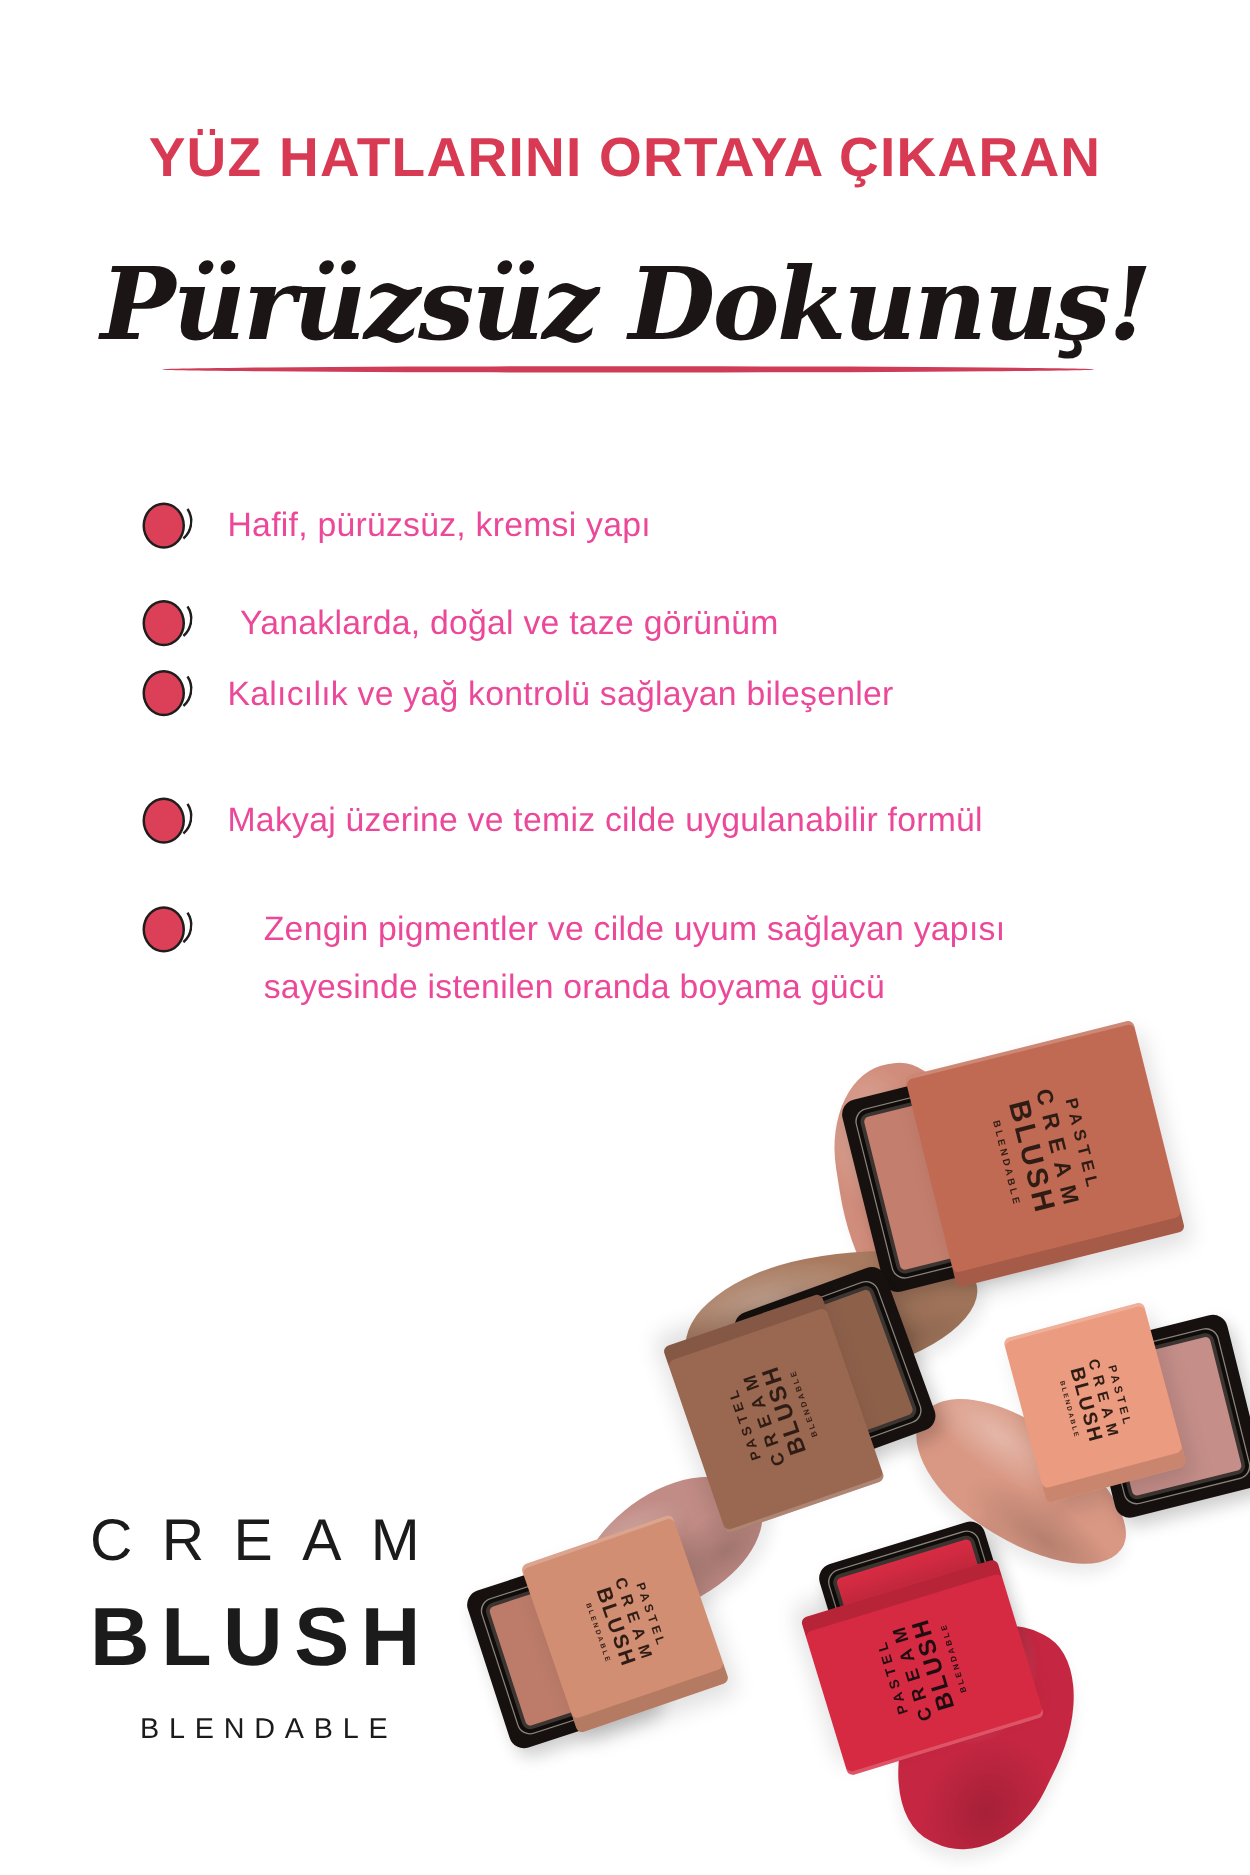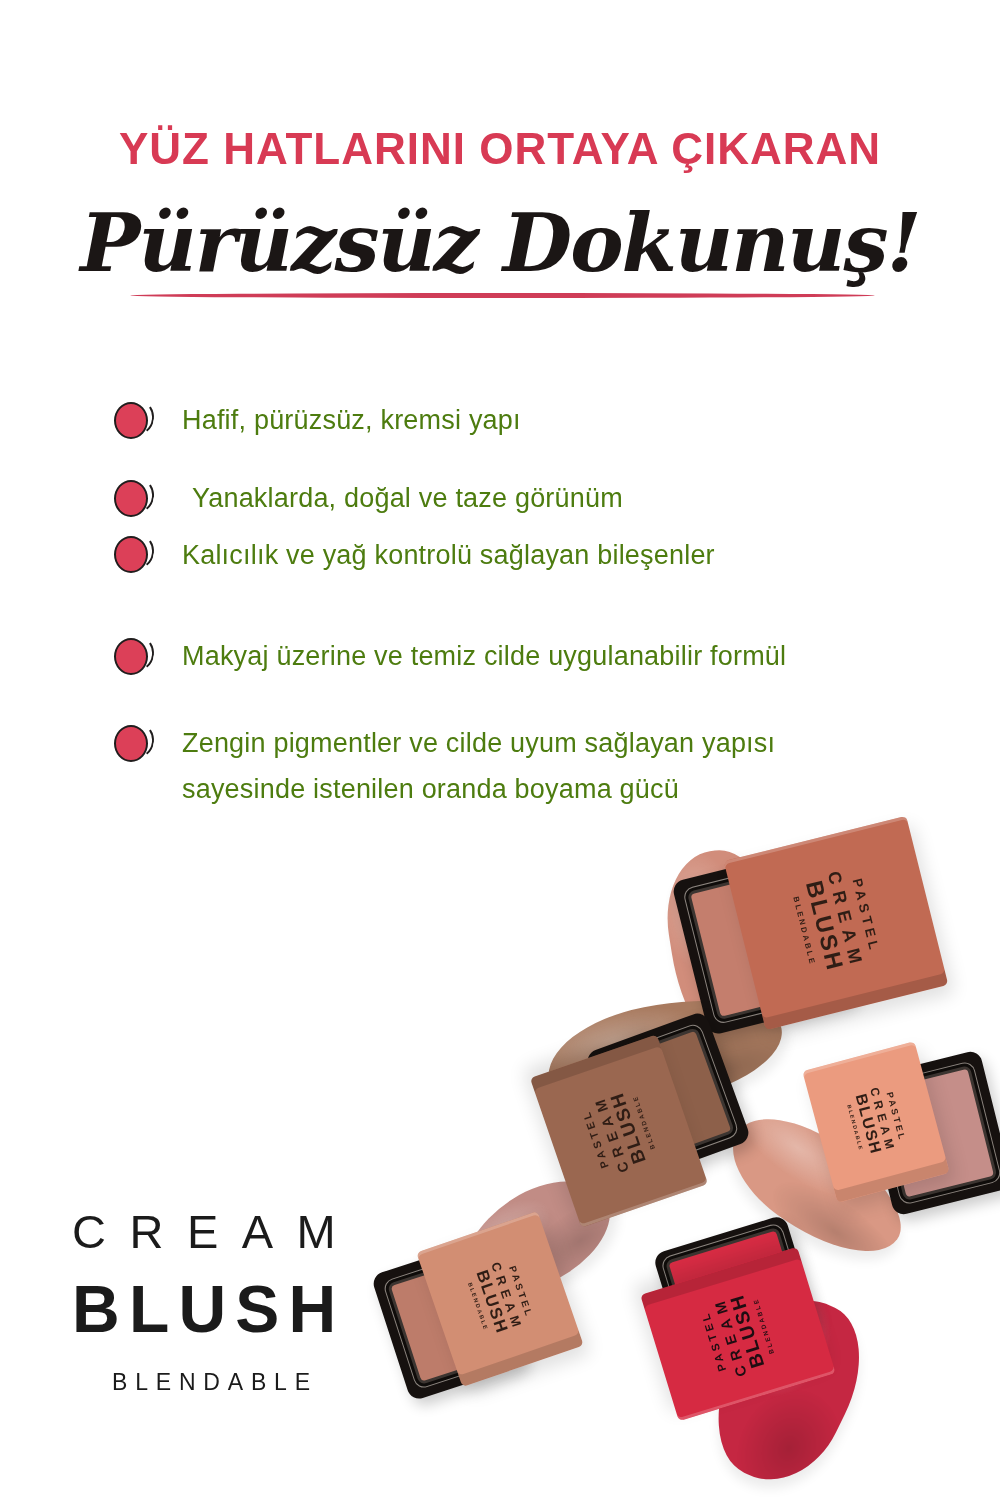--- a/index.html
+++ b/index.html
@@ -1,34 +1,34 @@
 <!DOCTYPE html>
 <html><head>
 <meta charset="utf-8">
 <style>
   html,body{margin:0;padding:0;background:#fff;}
   .page{position:relative;width:1000px;height:1500px;background:#ffffff;overflow:hidden;
         font-family:"Liberation Sans", sans-serif;}
 
   
-  .eyebrow{position:absolute;top:124px;left:0;width:100%;text-align:center;
+  .eyebrow{position:absolute;top:102px;left:0;width:100%;text-align:center;
            font-weight:800;font-size:44px;letter-spacing:1px;}
   .title{position:absolute;top:158px;left:0;width:100%;text-align:center;
          font-family:"DejaVu Serif", serif;font-style:italic;font-weight:bold;
          font-size:80px;letter-spacing:-2px;margin-top:38px;}
   .divider{position:absolute;top:293px;left:130px;width:745px;height:5px;border-radius:50%;}
 
   
   .features{list-style:none;margin:0;padding:0;}
   .feature{position:absolute;left:114px;display:flex;align-items:center;gap:34px;}
   .f1{top:402px;} .f2{top:480px;gap:44px;} .f3{top:536px;align-items:flex-end;} .f4{top:638px;}
   .f5{top:720px;align-items:flex-start;}
   .f5 .bullet{margin-top:5px;}
-  .feature-text{font-size:27px;color:#4d7c0f;letter-spacing:.2px;line-height:1.25;}
-  .f5 .feature-text{max-width:680px;line-height:1.72;}
+  .feature-text{font-size:27px;color:#ec4899;letter-spacing:.2px;line-height:1.25;}
+  .f5 .feature-text{max-width:680px;line-height:1.72;margin-left:29px;}
 
   .bullet{position:relative;width:34px;height:37px;flex:0 0 34px;}
   .bullet-fill{position:absolute;inset:0;border-radius:50%;
                border:2.5px solid #201d1d;box-sizing:border-box;}
   .bullet::after{content:"";position:absolute;top:-2px;bottom:4px;left:8px;right:-6px;
                  border-radius:50%;border:2.5px solid transparent;
                  border-right-color:#201d1d;transform:rotate(8deg);}
 
   
   .smear{position:absolute;z-index:1;box-shadow:4px 8px 12px rgba(0,0,0,.08);}

